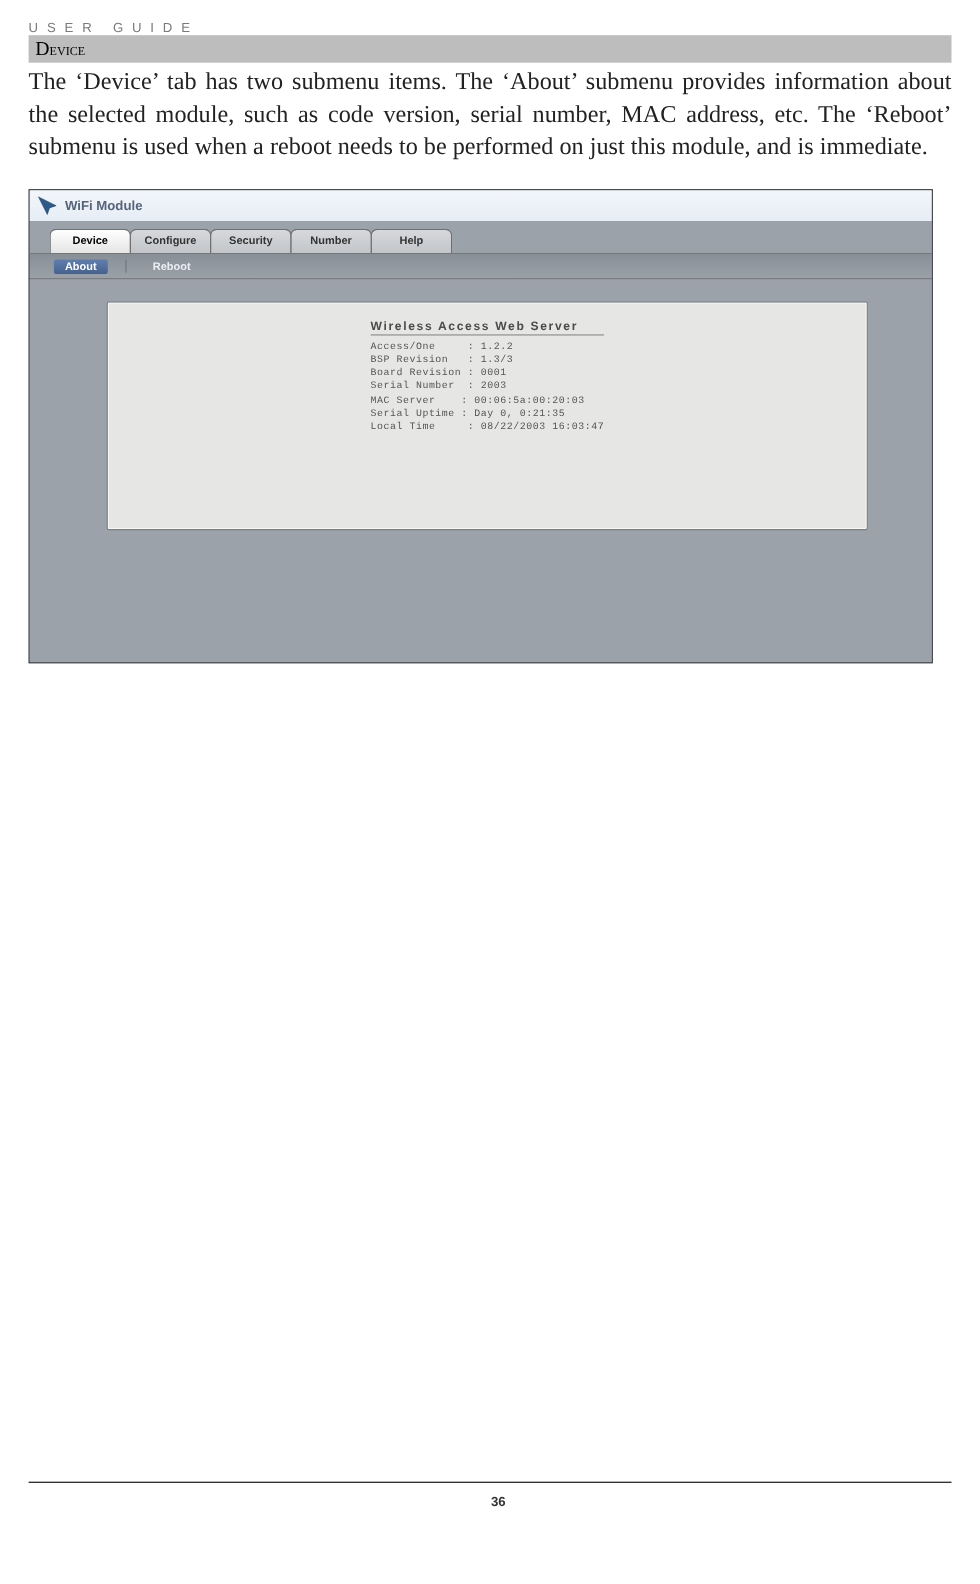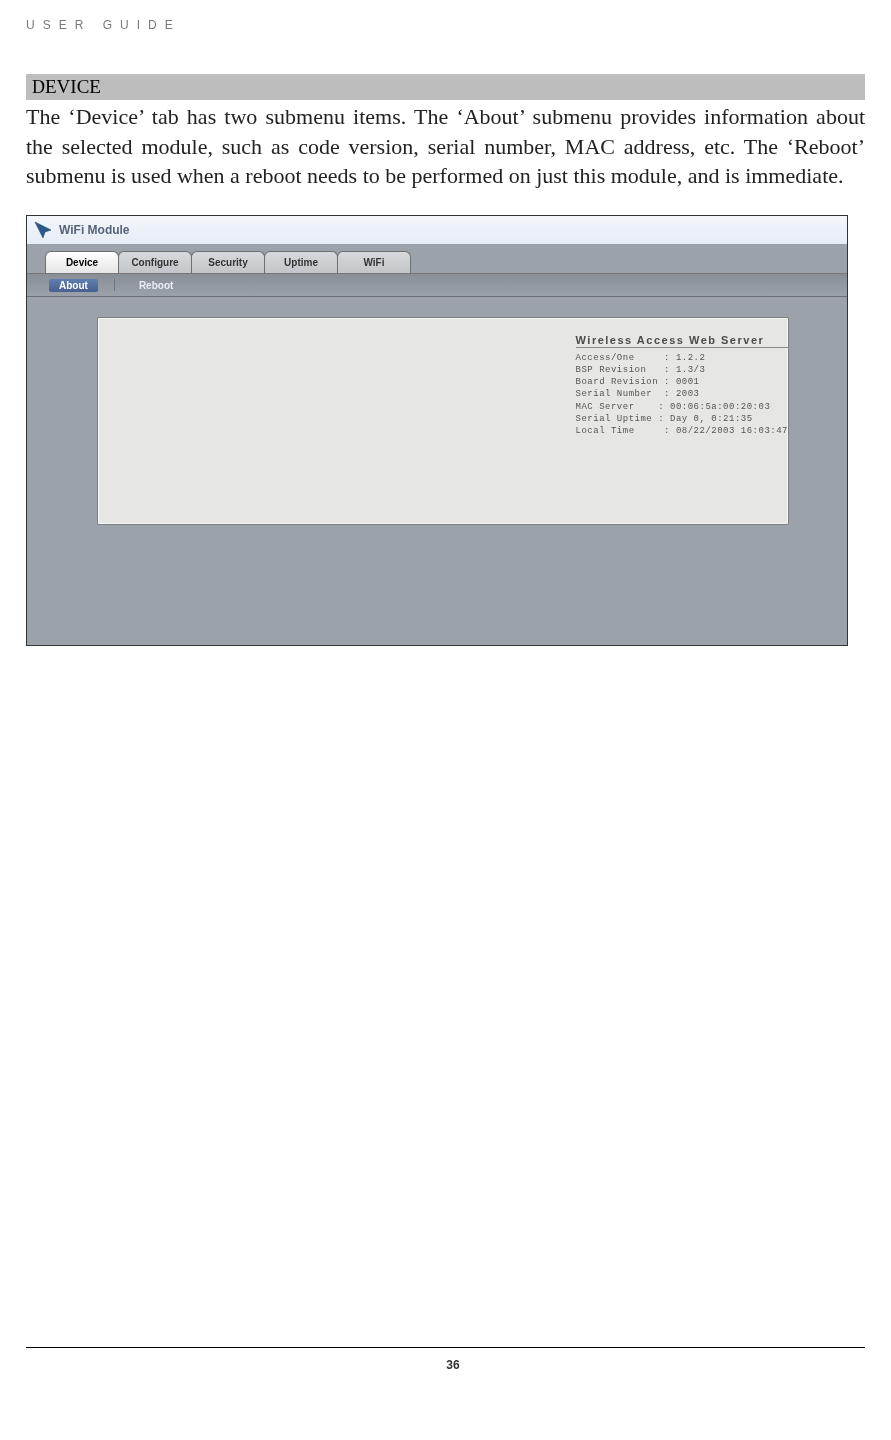--- a/index.html
+++ b/index.html
@@ -14,21 +14,20 @@
     padding: 18px 26px 0 26px;
     box-sizing: border-box;
     min-height: 1390px;
     position: relative;
   }
   .running-head {
     font-family: Verdana, Geneva, sans-serif;
     font-size: 12px;
     letter-spacing: 8px;
     color: #7a7a7a;
-    margin-bottom: 42px;
   }
   h1.appendix {
     font-family: Verdana, Geneva, sans-serif;
     font-weight: 400;
     font-size: 30px;
     color: #8f6f79;
     margin: 0 0 8px 0;
     letter-spacing: 0.5px;
   }
   .section-bar {
@@ -140,21 +139,21 @@
   }
   .fig-panel {
     width: 690px;
     height: 190px;
     background: #e6e7e4;
     border: 1px solid #7d7f82;
     border-radius: 2px;
     box-shadow: inset 0 0 0 1px #f7f7f5;
     padding: 16px 0 0 0;
     display: flex;
-    justify-content: flex-end;
+    justify-content: center;
     align-items: flex-start;
   }
   .about-block {
     font-family: 'Lucida Console', 'Courier New', monospace;
     font-size: 9px;
     color: #555;
     letter-spacing: 0.5px;
   }
   .about-title {
     font-family: Arial, sans-serif;
@@ -186,41 +185,41 @@
 </style>
 </head>
 <body>
 
 <div class="page">
 
   <div class="running-head">USER GUIDE</div>
 
 
   <div class="section-bar">
-    <span>D</span><span class="smallcaps" style="font-size:19px">EVICE</span>
+    <span>D</span><span class="smallcaps" style="font-size:11px">EVICE</span>
   </div>
 
   <p class="body">The ‘Device’ tab has two submenu items. The ‘About’ submenu provides information about the selected module, such as code version, serial number, MAC address, etc. The ‘Reboot’ submenu is used when a reboot needs to be performed on just this module, and is immediate.</p>
 
   <div class="figure">
     <div class="fig-titlebar">
       <span class="fig-logo">
         <svg viewBox="0 0 20 20">
             <path d="M2 2 L10 18 L12 12 L18 10 Z" fill="#2b5a8a" stroke="#1a3a5a" stroke-width="0.5"></path>
           </svg>
       </span>
       <span>WiFi Module</span>
     </div>
 
     <div class="fig-tabs">
       <div class="fig-tab active">Device</div>
       <div class="fig-tab inactive">Configure</div>
       <div class="fig-tab inactive">Security</div>
-      <div class="fig-tab inactive">Uptime</div>
-      <div class="fig-tab inactive">WiFi</div>
+      <div class="fig-tab inactive">Number</div>
+      <div class="fig-tab inactive">Help</div>
     </div>
 
     <div class="fig-subtabs">
       <span class="fig-subtab active">About</span>
       <span class="fig-subtab-sep"></span>
       <span class="fig-subtab">Reboot</span>
     </div>
 
     <div class="fig-canvas">
       <div class="fig-panel">

